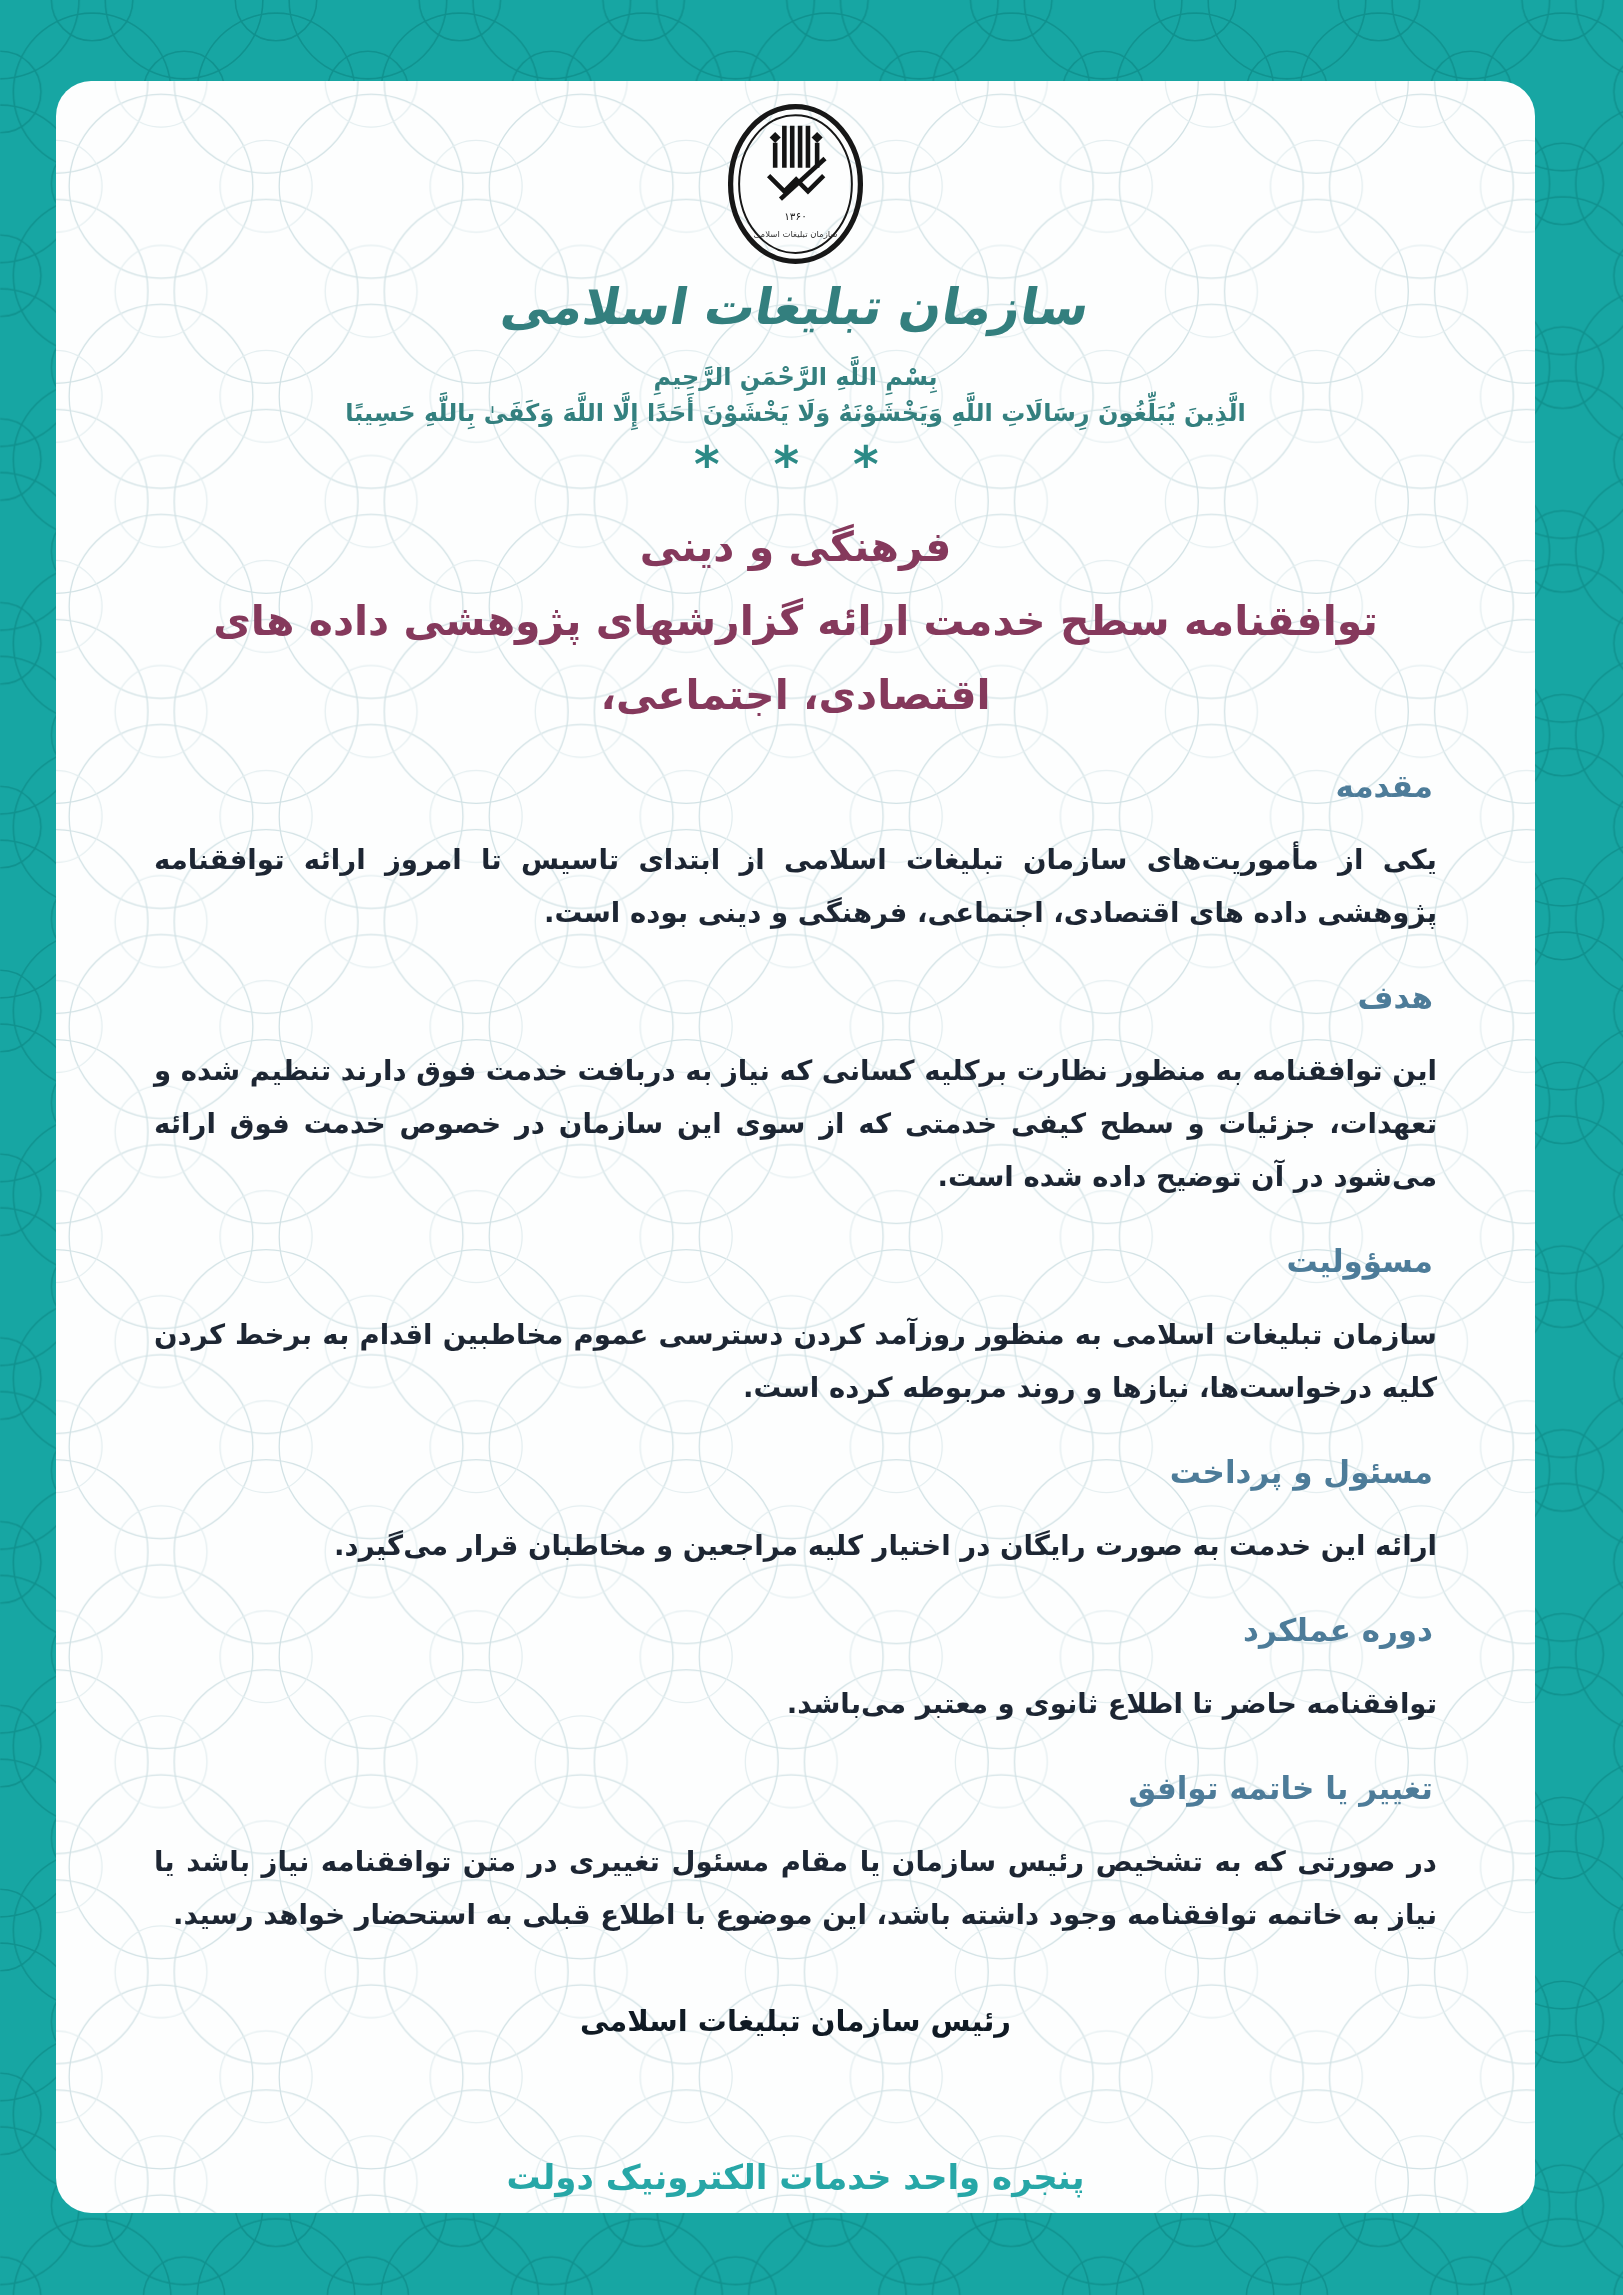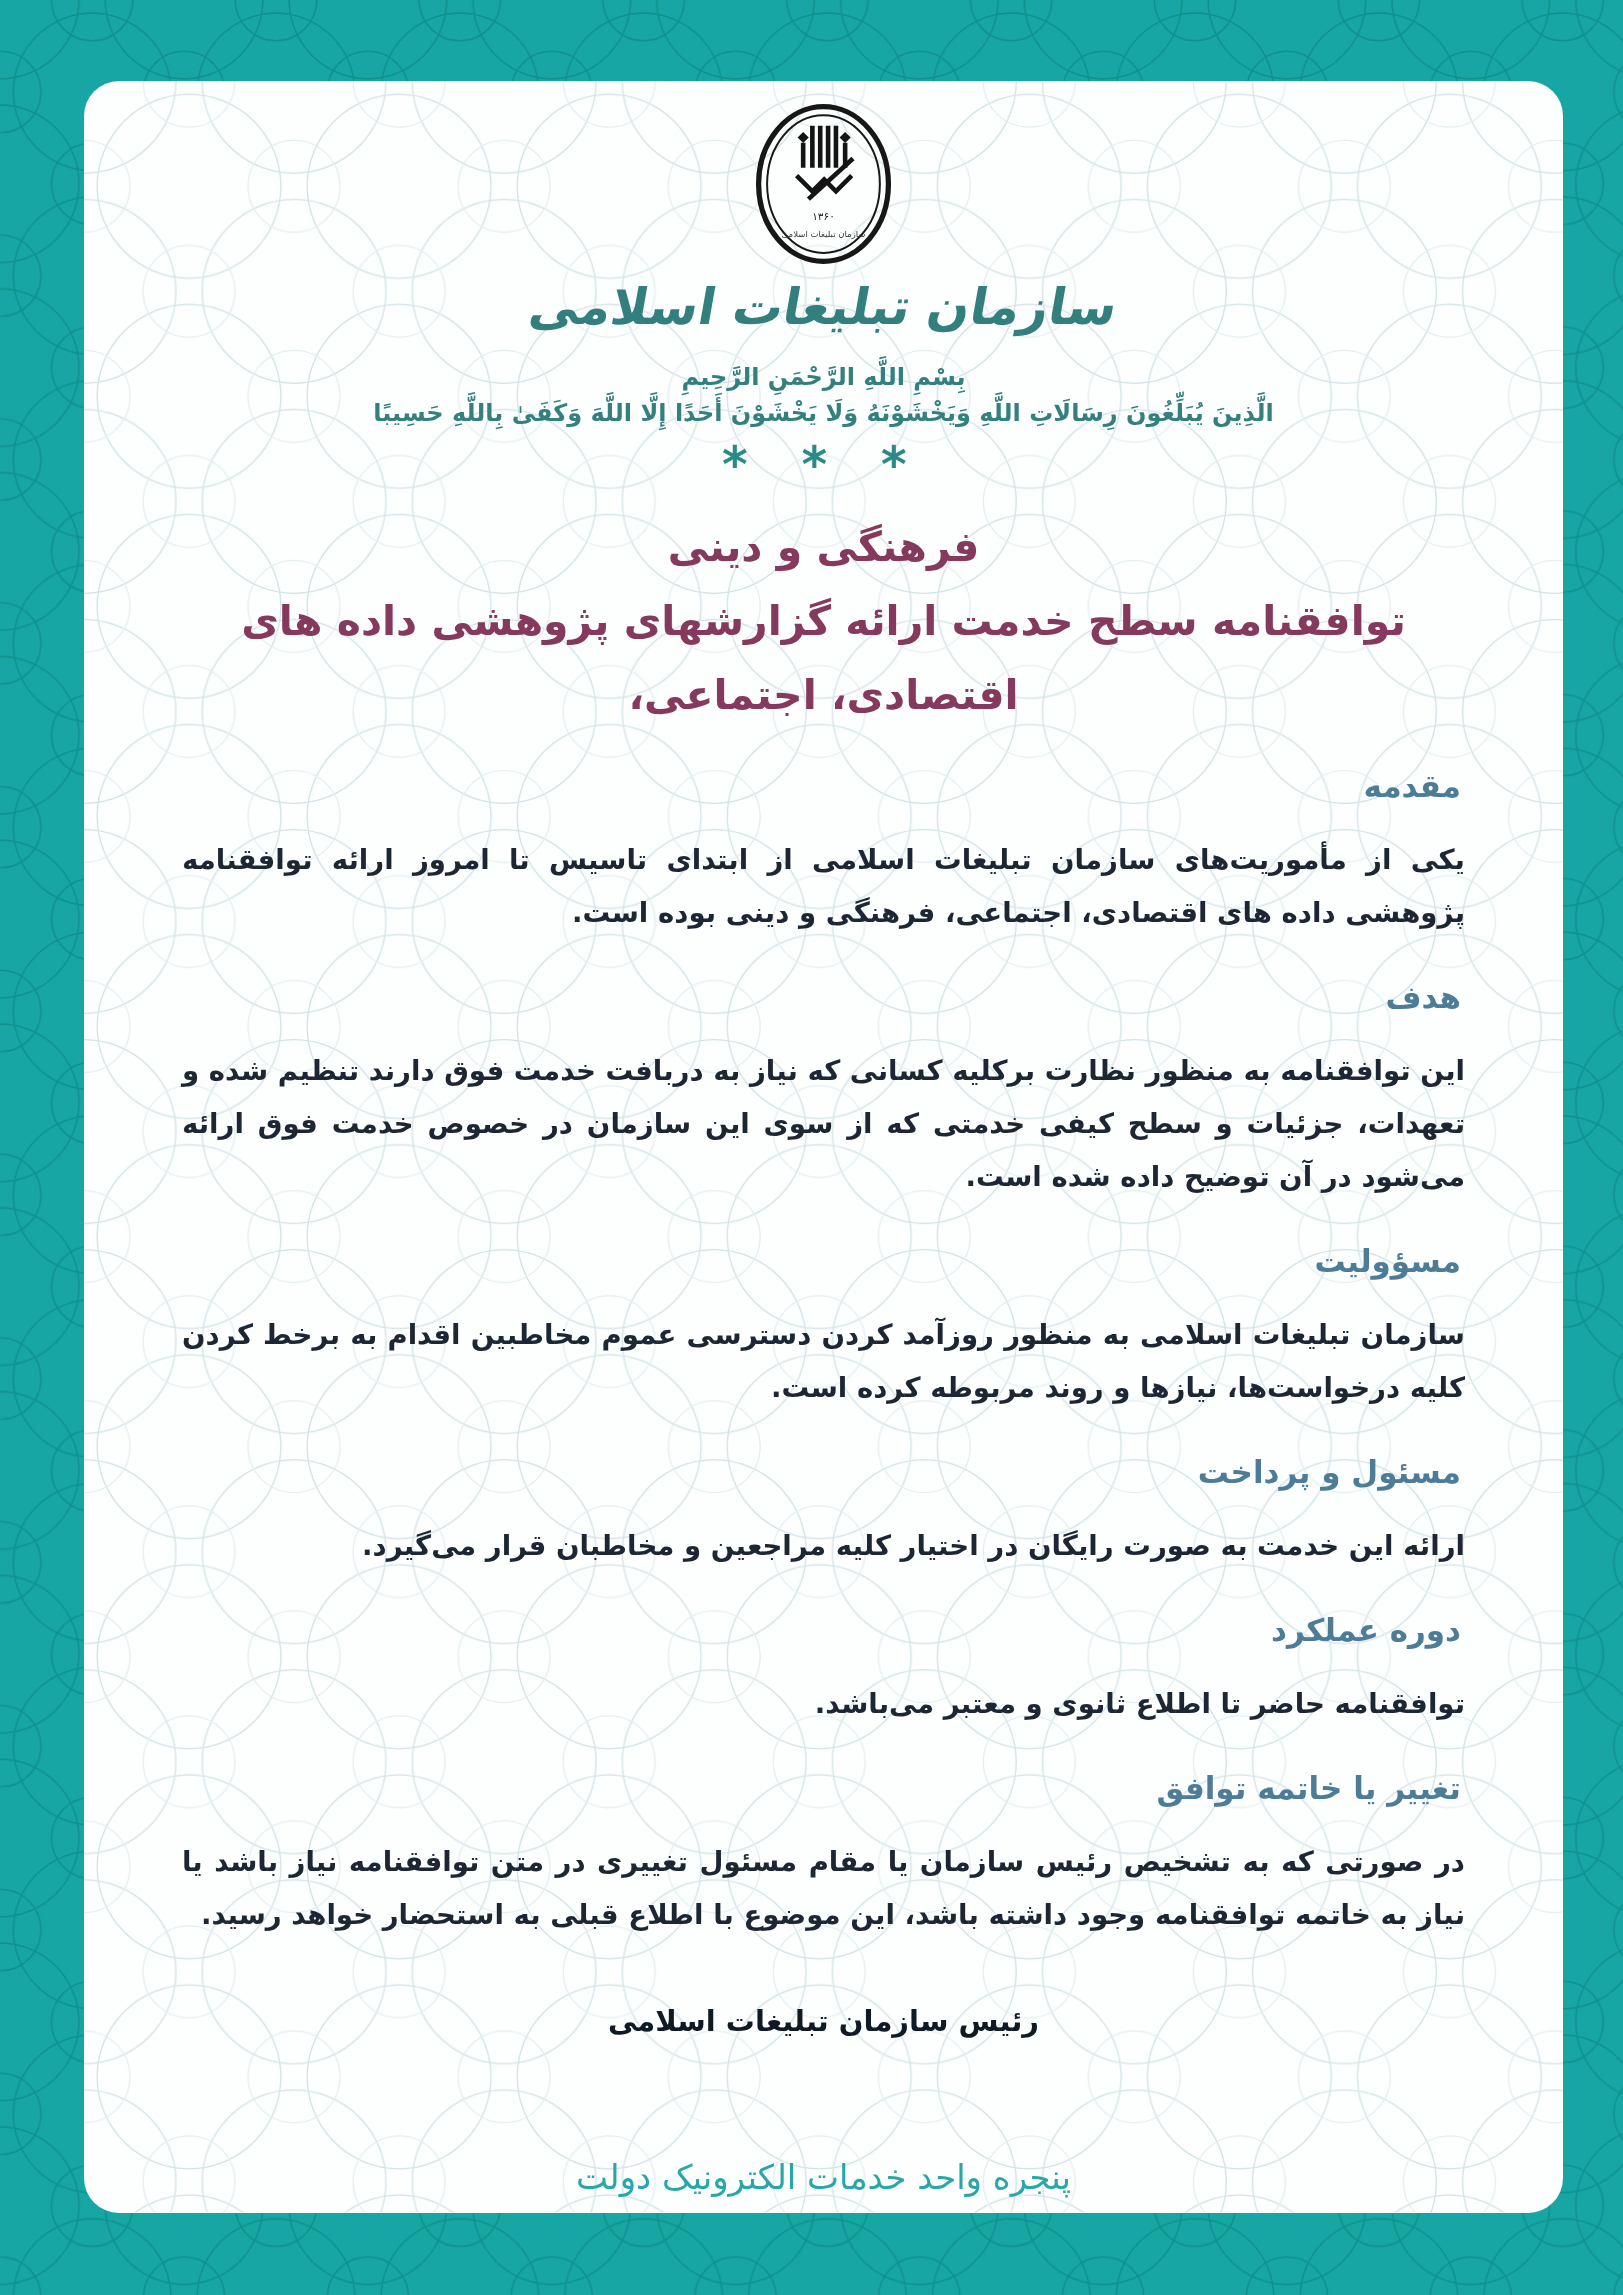--- a/index.html
+++ b/index.html
@@ -6,21 +6,21 @@
   .page {
     position:relative;
     width:1624px; height:2295px;
     background:#17a6a3;
     overflow:hidden;
     font-family:"DejaVu Sans", sans-serif;
   }
   .bgpat { position:absolute; left:0; top:0; }
   .card {
     position:absolute;
-    left:84px; top:81px;
+    left:56px; top:81px;
     width:1479px; height:2132px;
     background:#fdfefe;
     border-radius:35px;
     overflow:hidden;
   }
   .cardpat { position:absolute; left:0; top:0; }
   .content {
     position:relative; z-index:2;
     height:100%;
     padding:0 98px;
@@ -70,21 +70,21 @@
     line-height:1.92;
     text-align:justify;
   }
   .signature { margin-top:62px; text-align:center; }
   .sig-name { font-size:29px; font-weight:bold; color:#101a24; }
   .sig-role { margin-top:42px; font-size:29px; font-weight:bold; color:#101a24; }
   .footer {
     position:absolute; z-index:3;
     left:0; right:0; bottom:15.8px;
     text-align:center;
-    color:#27a7a7; font-size:34px; font-weight:normal;
+    color:#27a7a7; font-size:34px; font-weight:bold;
     direction:rtl;
   }
   .emblem text { font-family:"DejaVu Sans", sans-serif; }
 </style>
 </head>
 <body>
 
 <div class="page">
 
   <svg class="bgpat" width="1624" height="2295" aria-hidden="true" viewBox="0 0 2473 3496">

